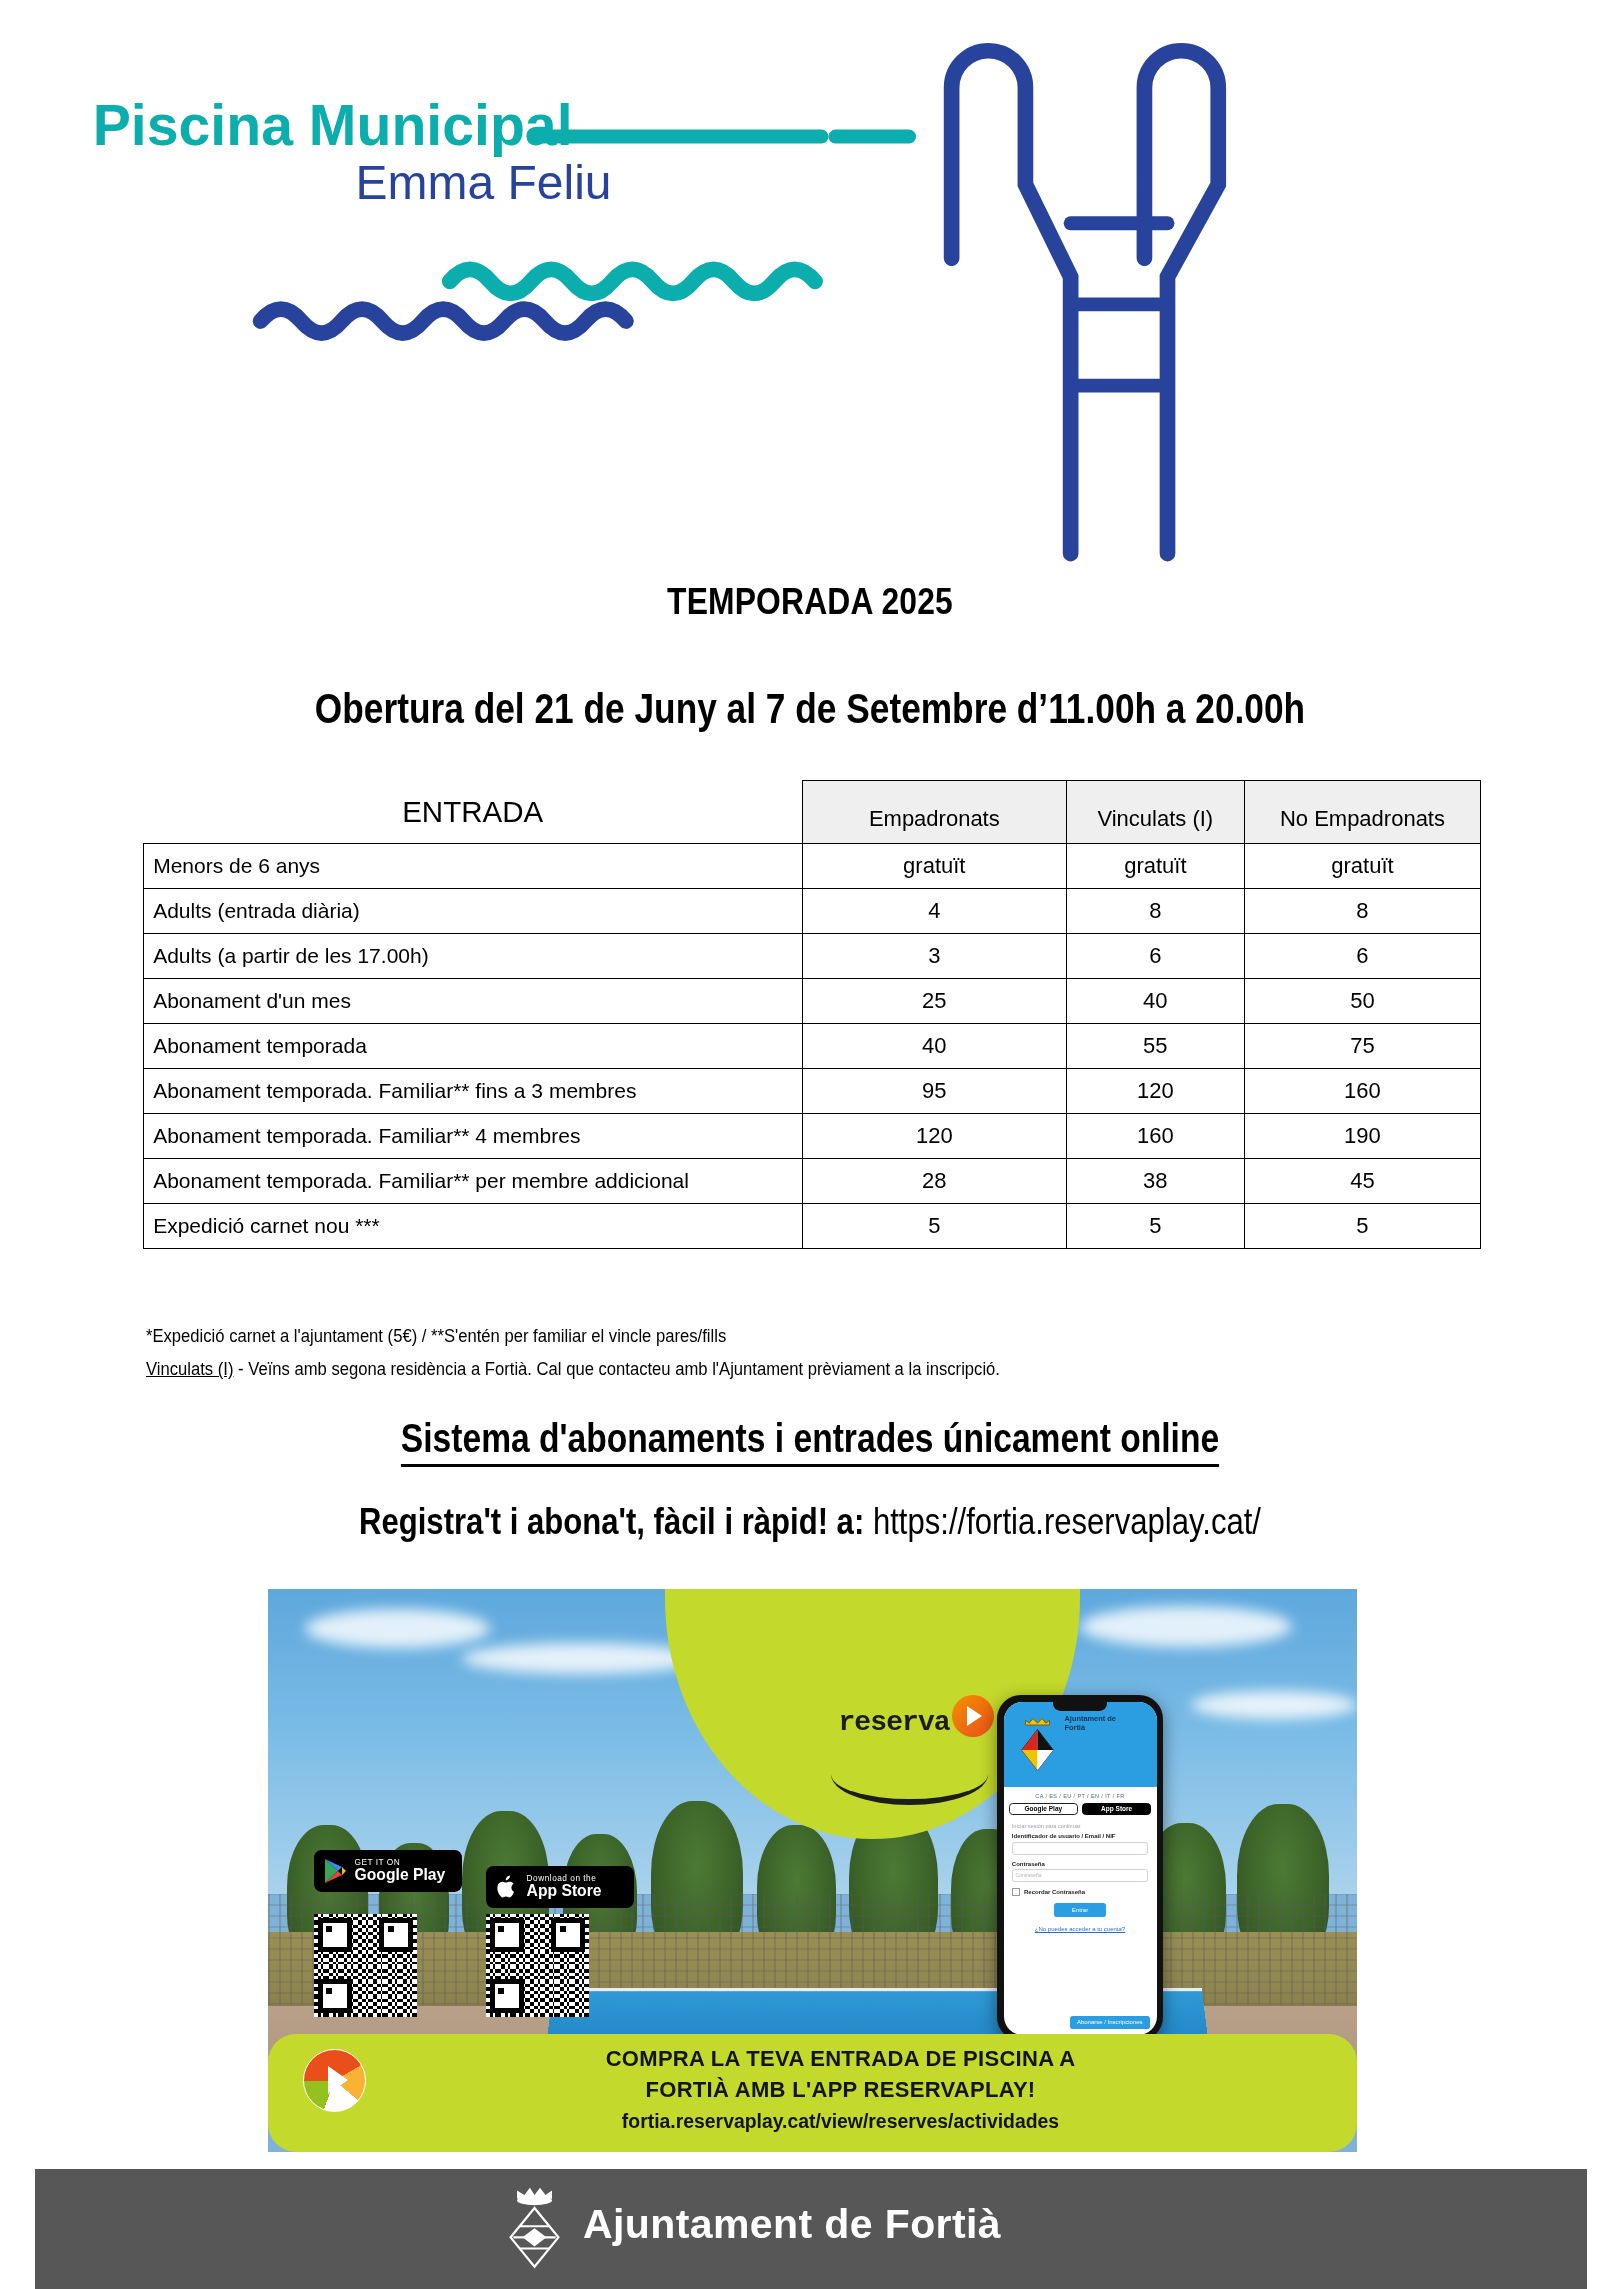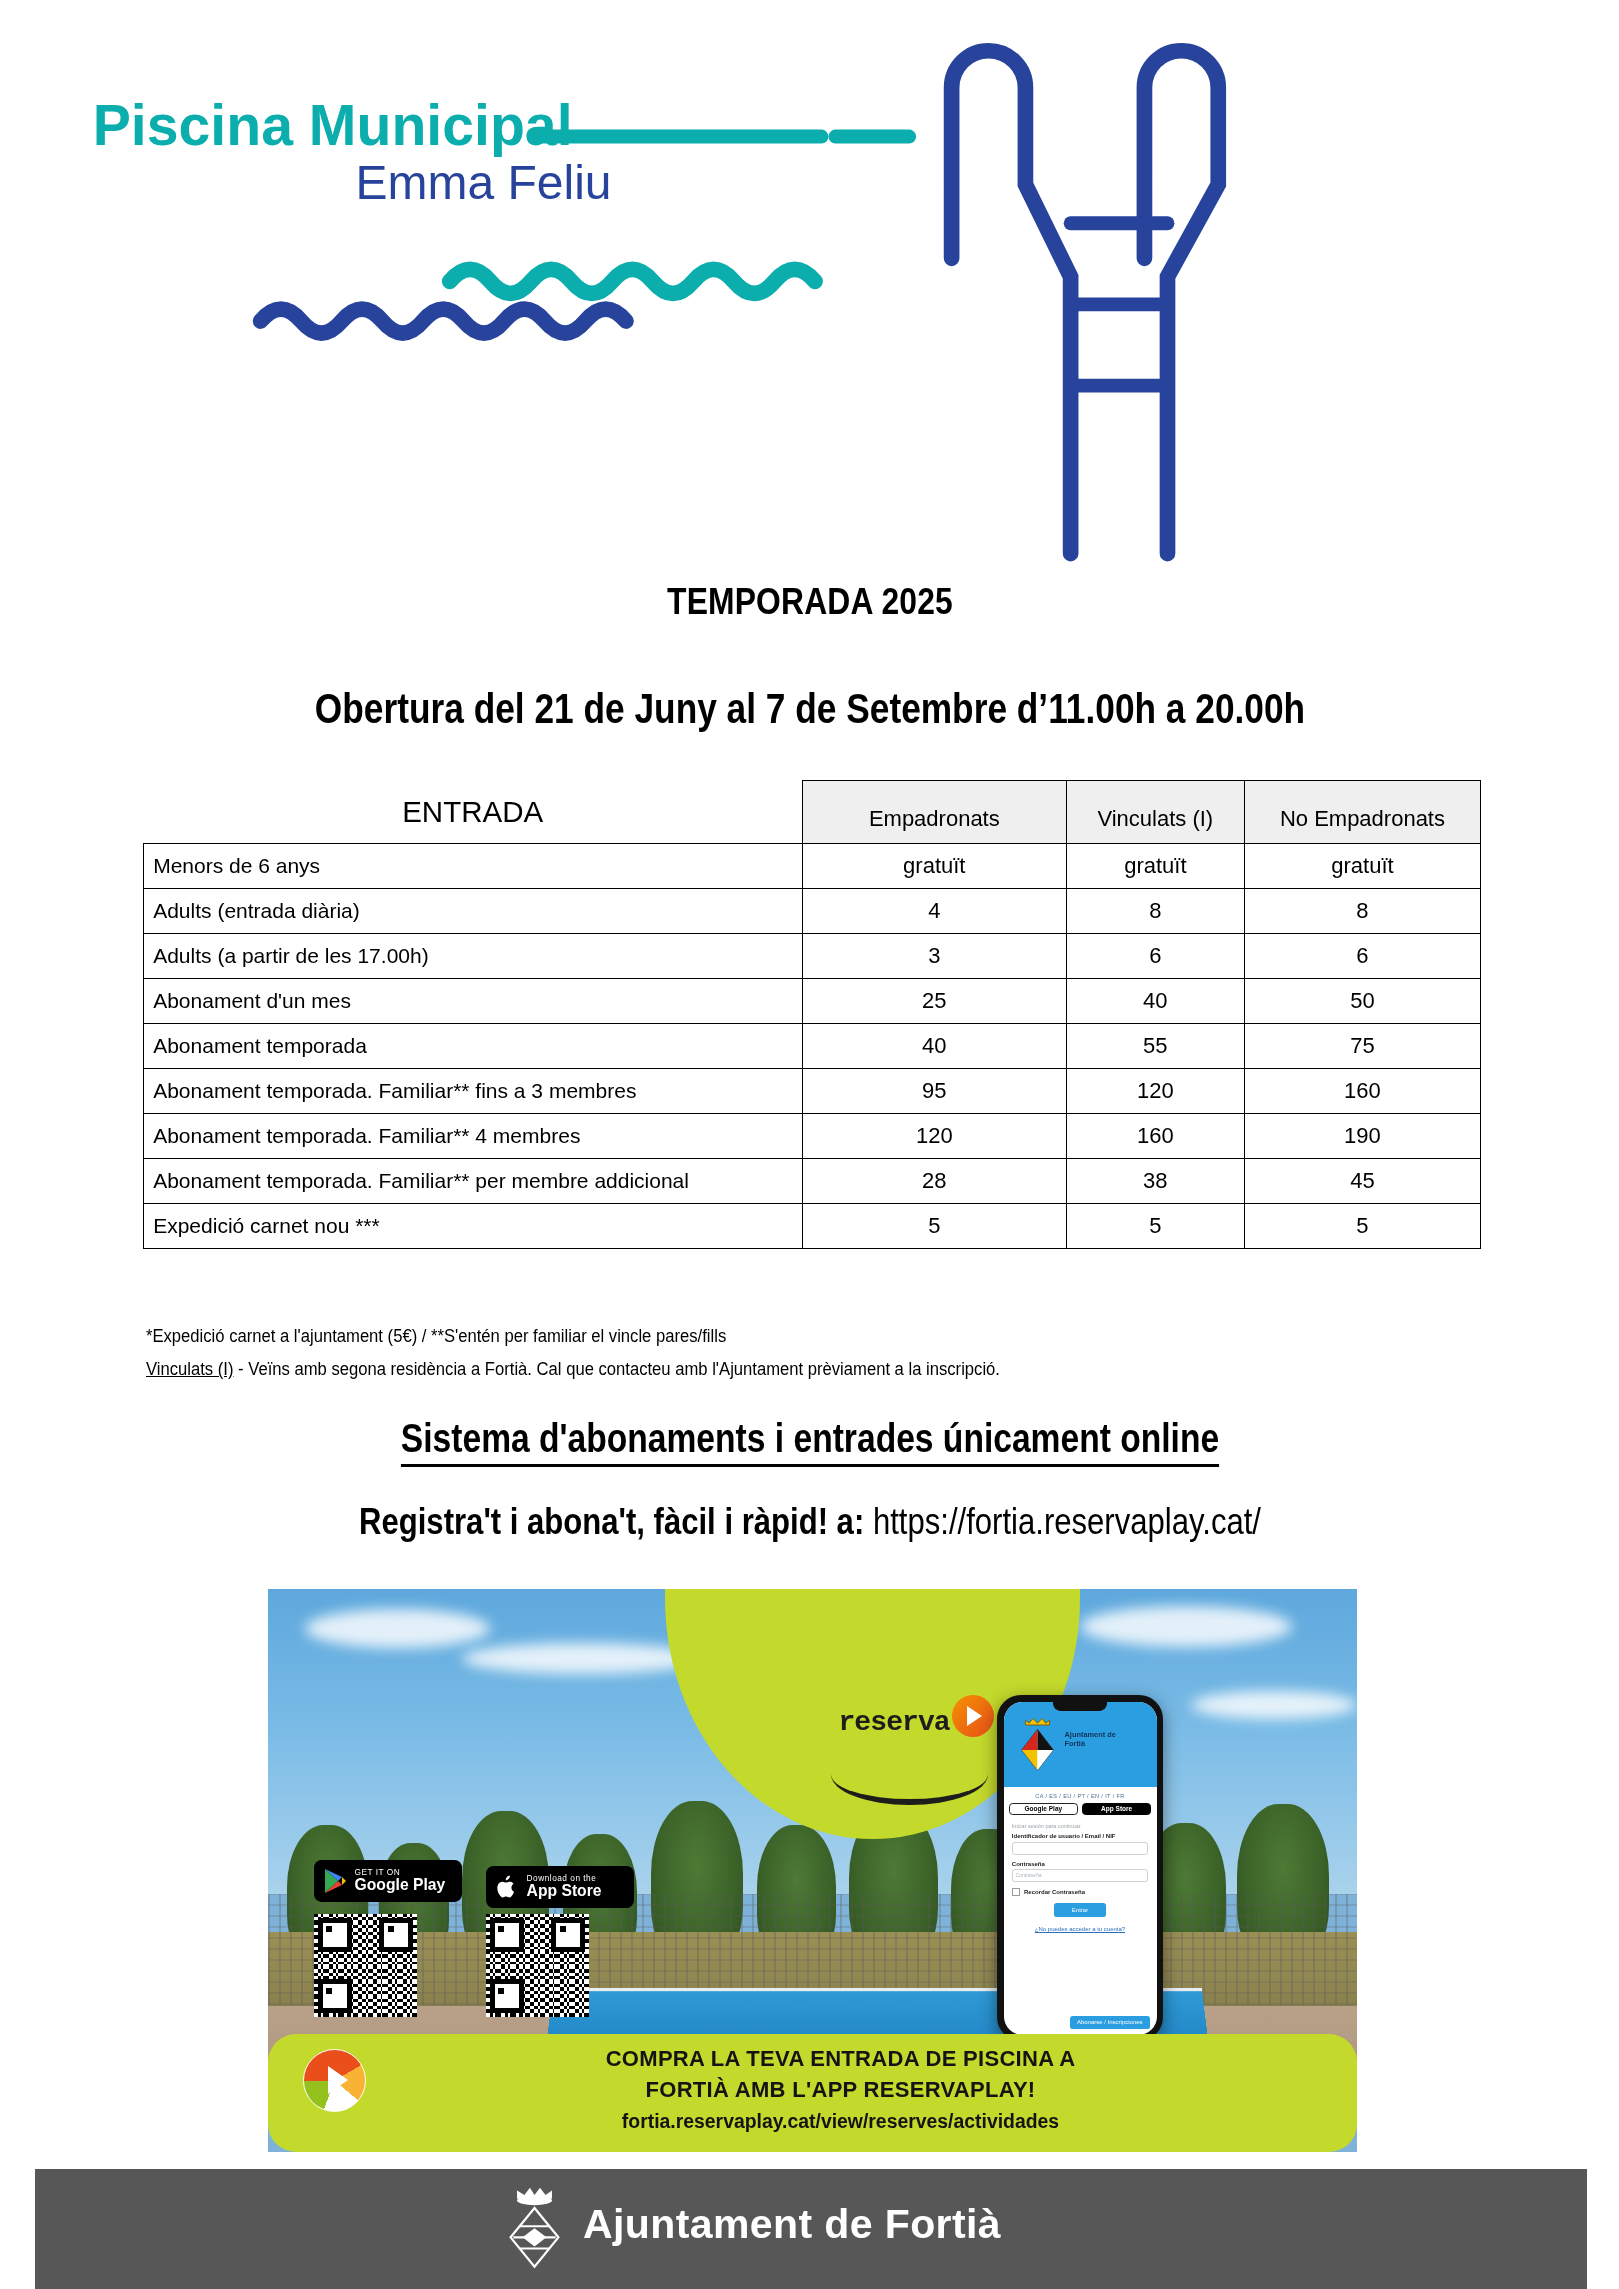--- a/index.html
+++ b/index.html
@@ -279,21 +279,21 @@
     height: 85px; background: #2a9ee0; position: relative;
   }
   #promo .phone .notch {
     position: absolute; left: 50%; transform: translateX(-50%); top: 0;
     width: 54px; height: 9.2px; background: #111; border-radius: 0 0 7.4px 7.4px; z-index: 3;
   }
   #promo .phone .crest {
     position: absolute; left: 14.8px; top: 11px; width: 39px; height: 59px;
   }
   #promo .phone .crest-text {
-    position: absolute; left: 61px; top: 28px;
+    position: absolute; left: 61px; top: 12px;
     font-size: 7.4px; color: #12355c; font-weight: bold; line-height: 1.25;
     font-family: "Liberation Sans", sans-serif;
   }
   #promo .phone .langs {
     text-align: center; font-size: 5.5px; color: #4a6e8c; padding: 6.5px 0 3.7px;
     letter-spacing: 0.4px;
   }
   #promo .phone .stores { display: flex; gap: 4.6px; justify-content: center; padding: 0 5.5px; }
   #promo .phone .ministore {
     flex: 1; border: 0.9px solid #222; border-radius: 3.7px; background: #fff;
@@ -507,21 +507,21 @@
   <div class="deck"></div>
   <div class="pool"></div>
   <div class="pool-lane"></div>
 
   <div class="blob"></div>
   <div class="brand">
     <span class="reserva">reserva</span><span class="playglyph"></span><span>play</span>
   </div>
   <div class="smile"></div>
 
-  <div class="badge" style="left:46px; top:271px; width:148px; height:42px;">
+  <div class="badge" style="left:46px; top:261px; width:148px; height:42px;">
     <svg class="glyph" viewBox="0 0 24 26">
       <polygon points="2,1 15,13 2,25" fill="#34A853"></polygon>
       <polygon points="2,1 15,13 19,9" fill="#4285F4"></polygon>
       <polygon points="2,25 15,13 19,17" fill="#EA4335"></polygon>
       <polygon points="19,9 23,13 19,17" fill="#FBBC05"></polygon>
     </svg>
     <span class="btxt">
       <span class="small">GET IT ON</span>
       <span class="big">Google Play</span>
     </span>

